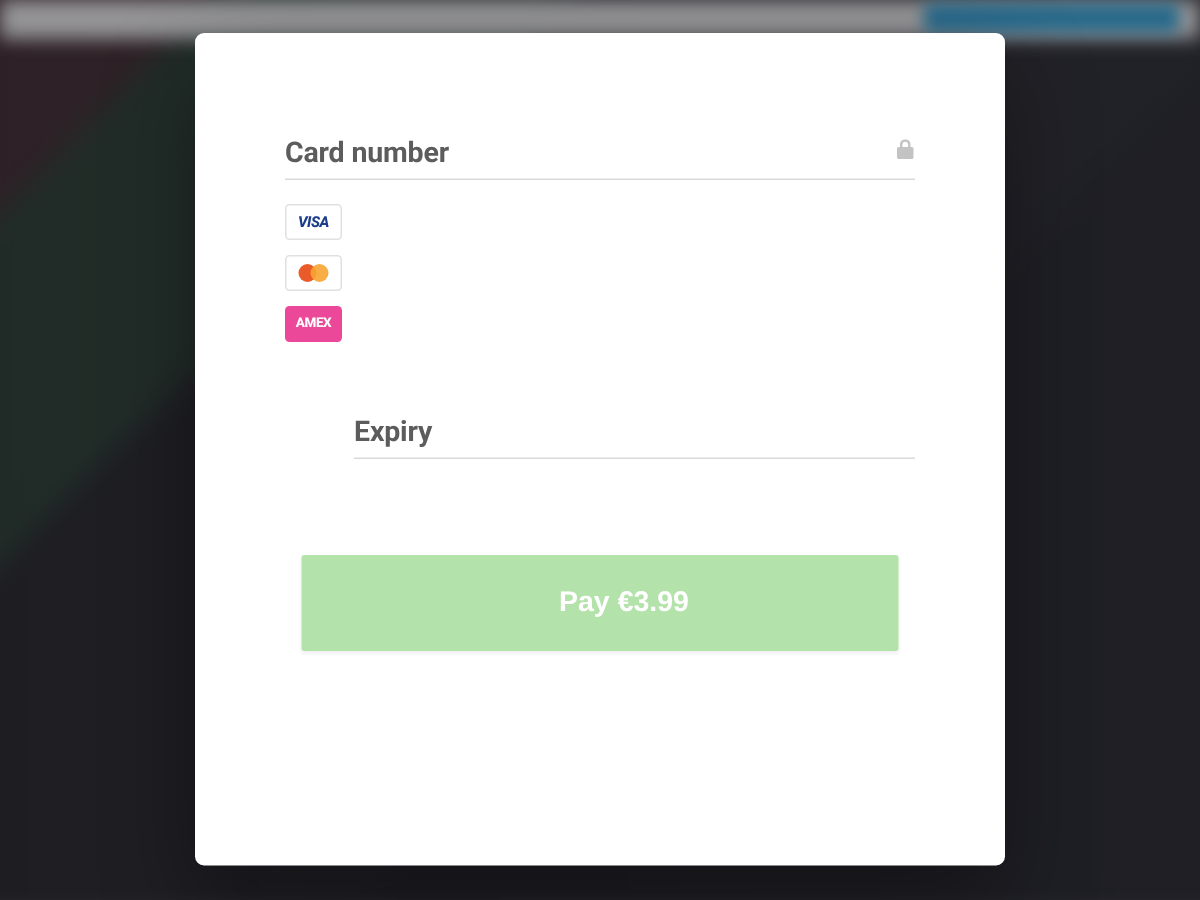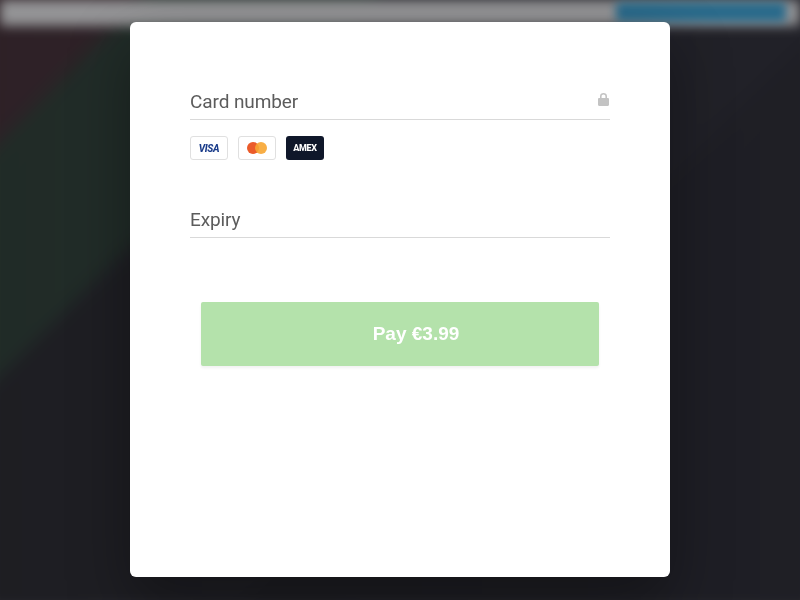--- a/index.html
+++ b/index.html
@@ -34,46 +34,47 @@
     box-shadow: 0 24px 60px rgba(0,0,0,0.35);
     padding: 68px 60px 40px 60px;
   }
   .field {
     position: relative;
     border-bottom: 1px solid #d9d9d9;
     padding-bottom: 6px;
   }
   .field-label {
     font-size: 19px;
-    font-weight: 400;
+    font-weight: 700;
     color: #5c5c5c;
     letter-spacing: -0.1px;
   }
   .row1 { margin-bottom: 16px; }
   .lock-wrap {
     position: absolute; right: 0; top: 2px;
     color: #c3c3c3;
   }
   .card-logos {
     display: flex; gap: 10px; margin-top: 14px; margin-bottom: 48px;
+    flex-direction: column;
   }
   .logo {
     width: 38px; height: 24px; border-radius: 3px;
     display: flex; align-items: center; justify-content: center;
     font-size: 9px; font-weight: 800; color: #fff;
     letter-spacing: -0.3px;
   }
   .logo.visa { background: #fff; border: 1px solid #e0e0e0; color: #1a3c8a; font-style: italic; font-size: 10px; }
   .logo.mc { background: #fff; border: 1px solid #e0e0e0; position: relative; }
   .mc .c1 { position: absolute; width: 12px; height: 12px; border-radius: 50%; background: #eb5b2a; left: 8px; top: 5px; }
   .mc .c2 { position: absolute; width: 12px; height: 12px; border-radius: 50%; background: #f7a531; left: 16px; top: 5px; opacity: 0.9; }
-  .logo.amex { background: #0f172a; font-size: 9px; }
+  .logo.amex { background: #ec4899; font-size: 9px; }
   .row2 { margin-bottom: 52px; }
   .row3 {
-    display: flex; gap: 76px; margin-bottom: 64px;
+    display: flex; gap: 76px; margin-bottom: 64px; margin-left: 46px;
   }
   .row3 .field { flex: 1; }
   .help-wrap {
     position: absolute; right: 0; top: 0;
     color: #c2c2c2;
   }
   .pay-btn {
     display: block;
     width: 398px;
     margin: 0 auto;

